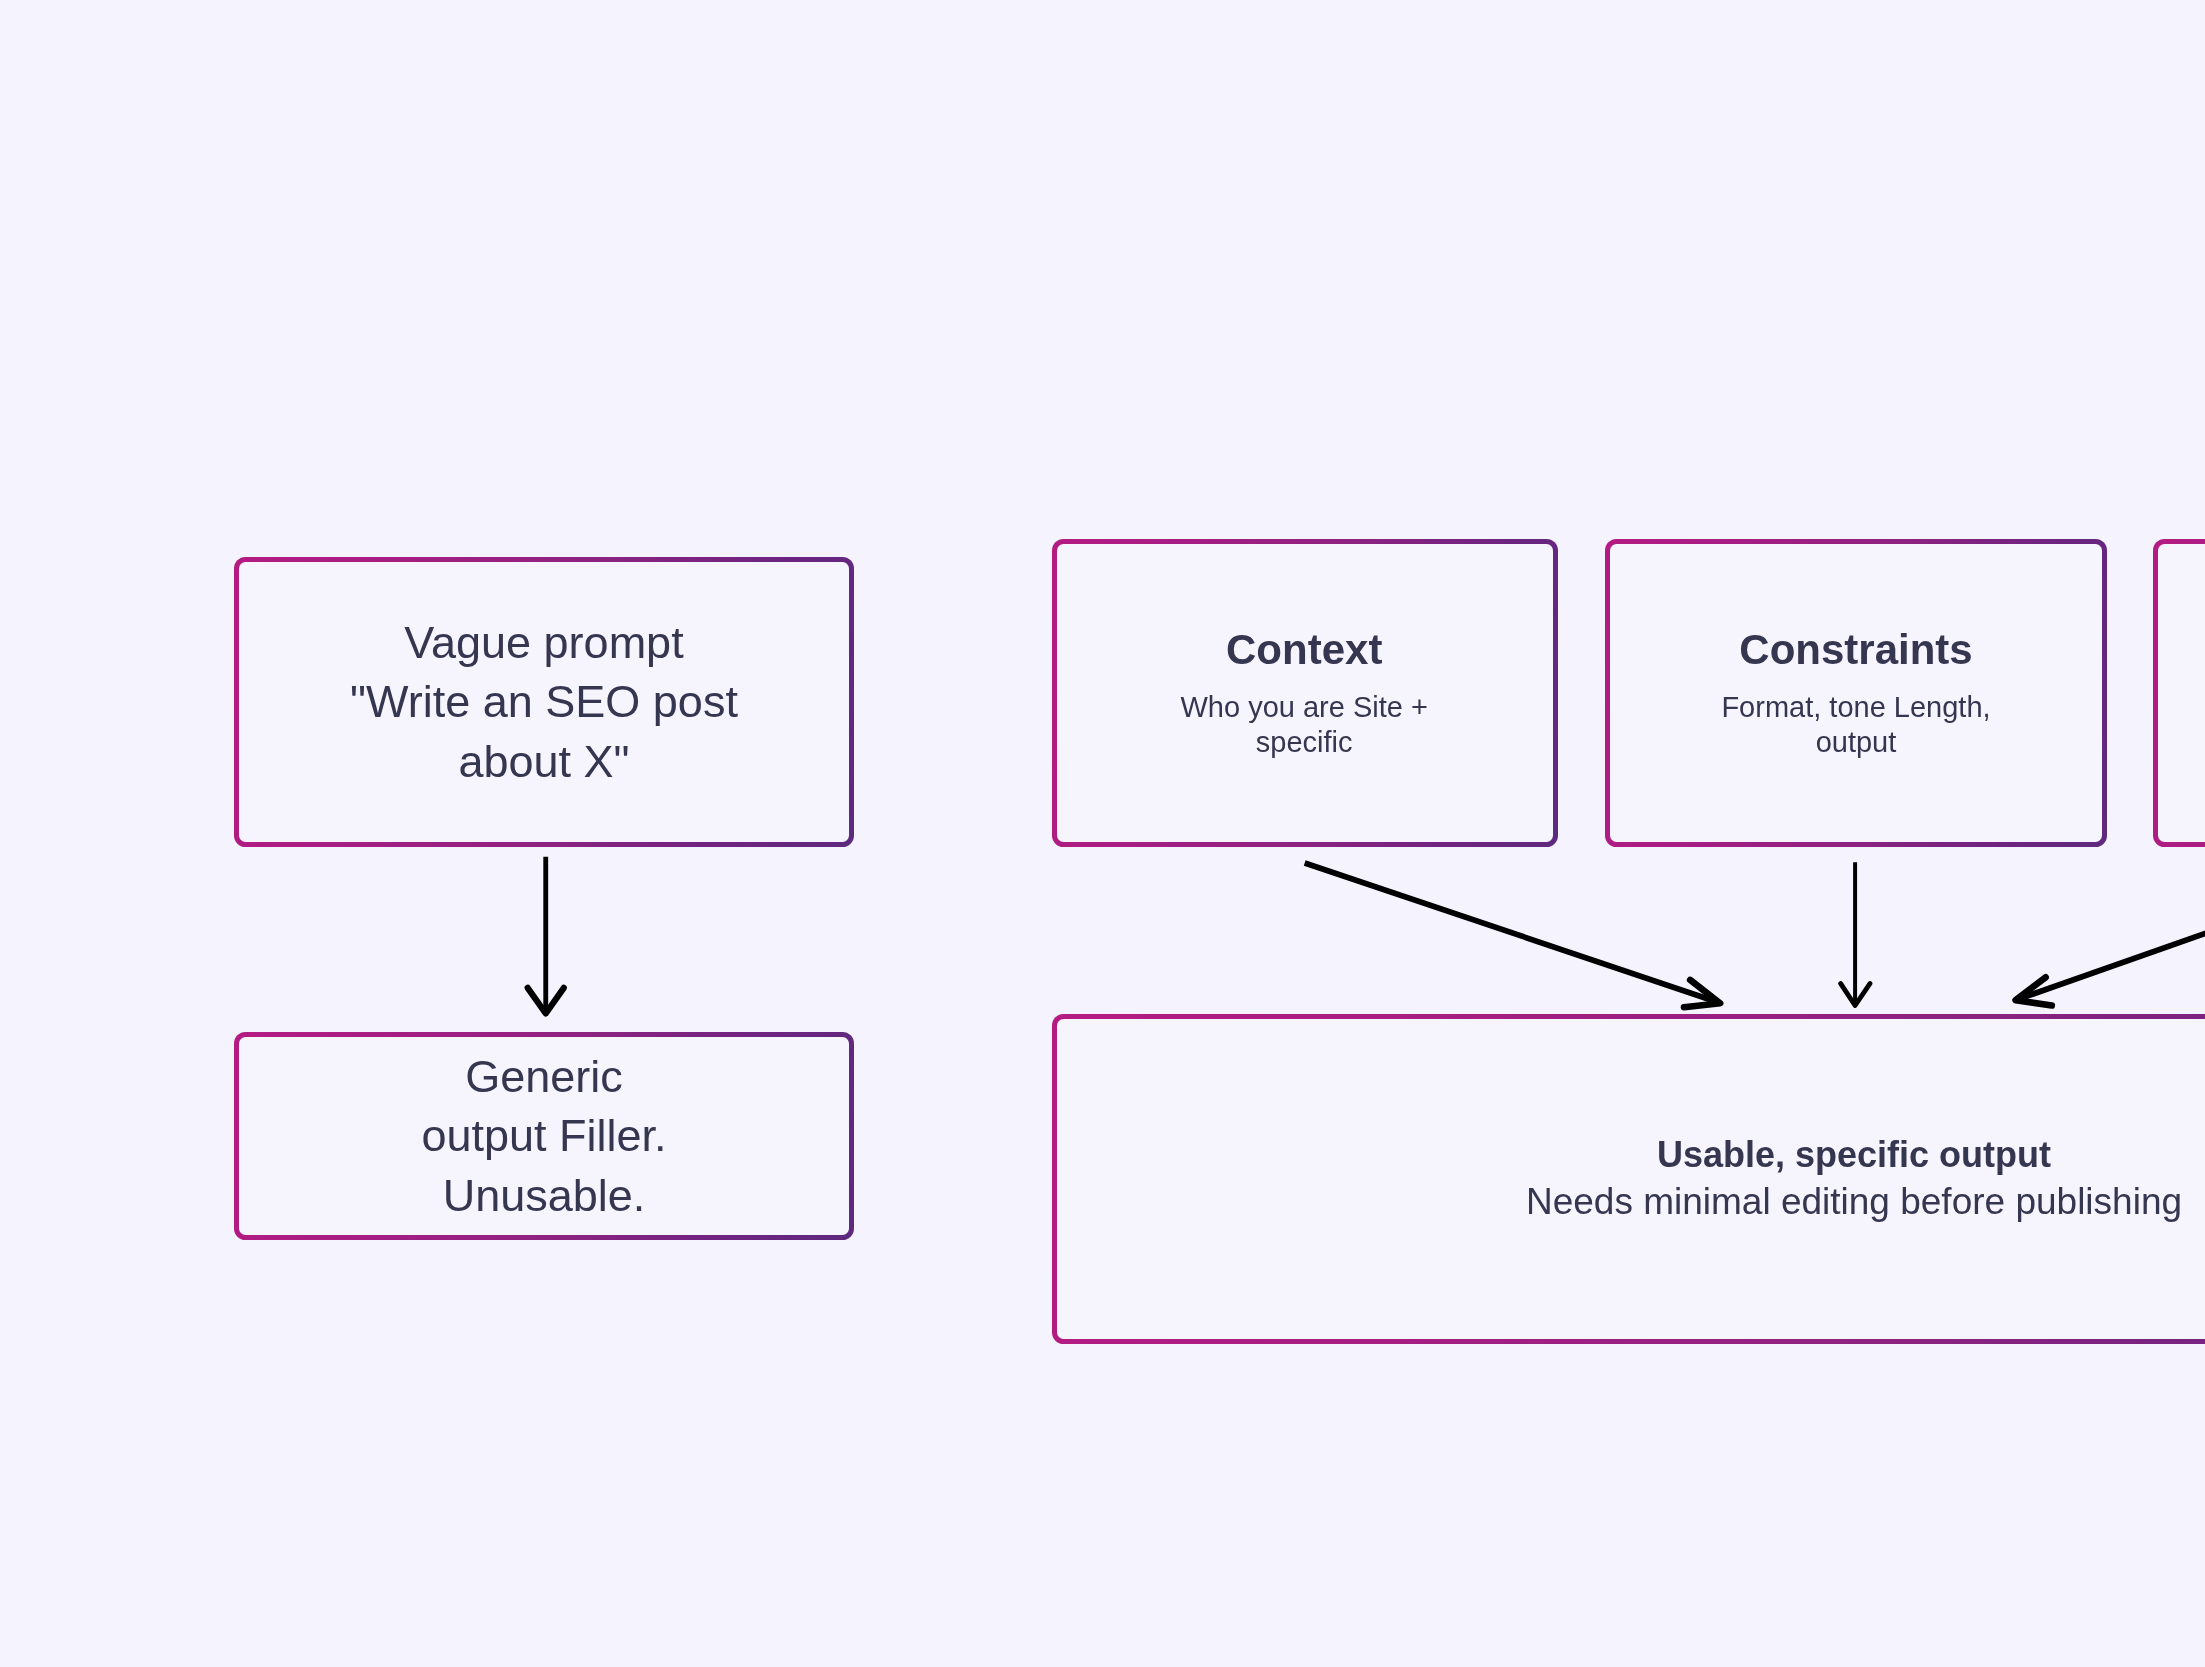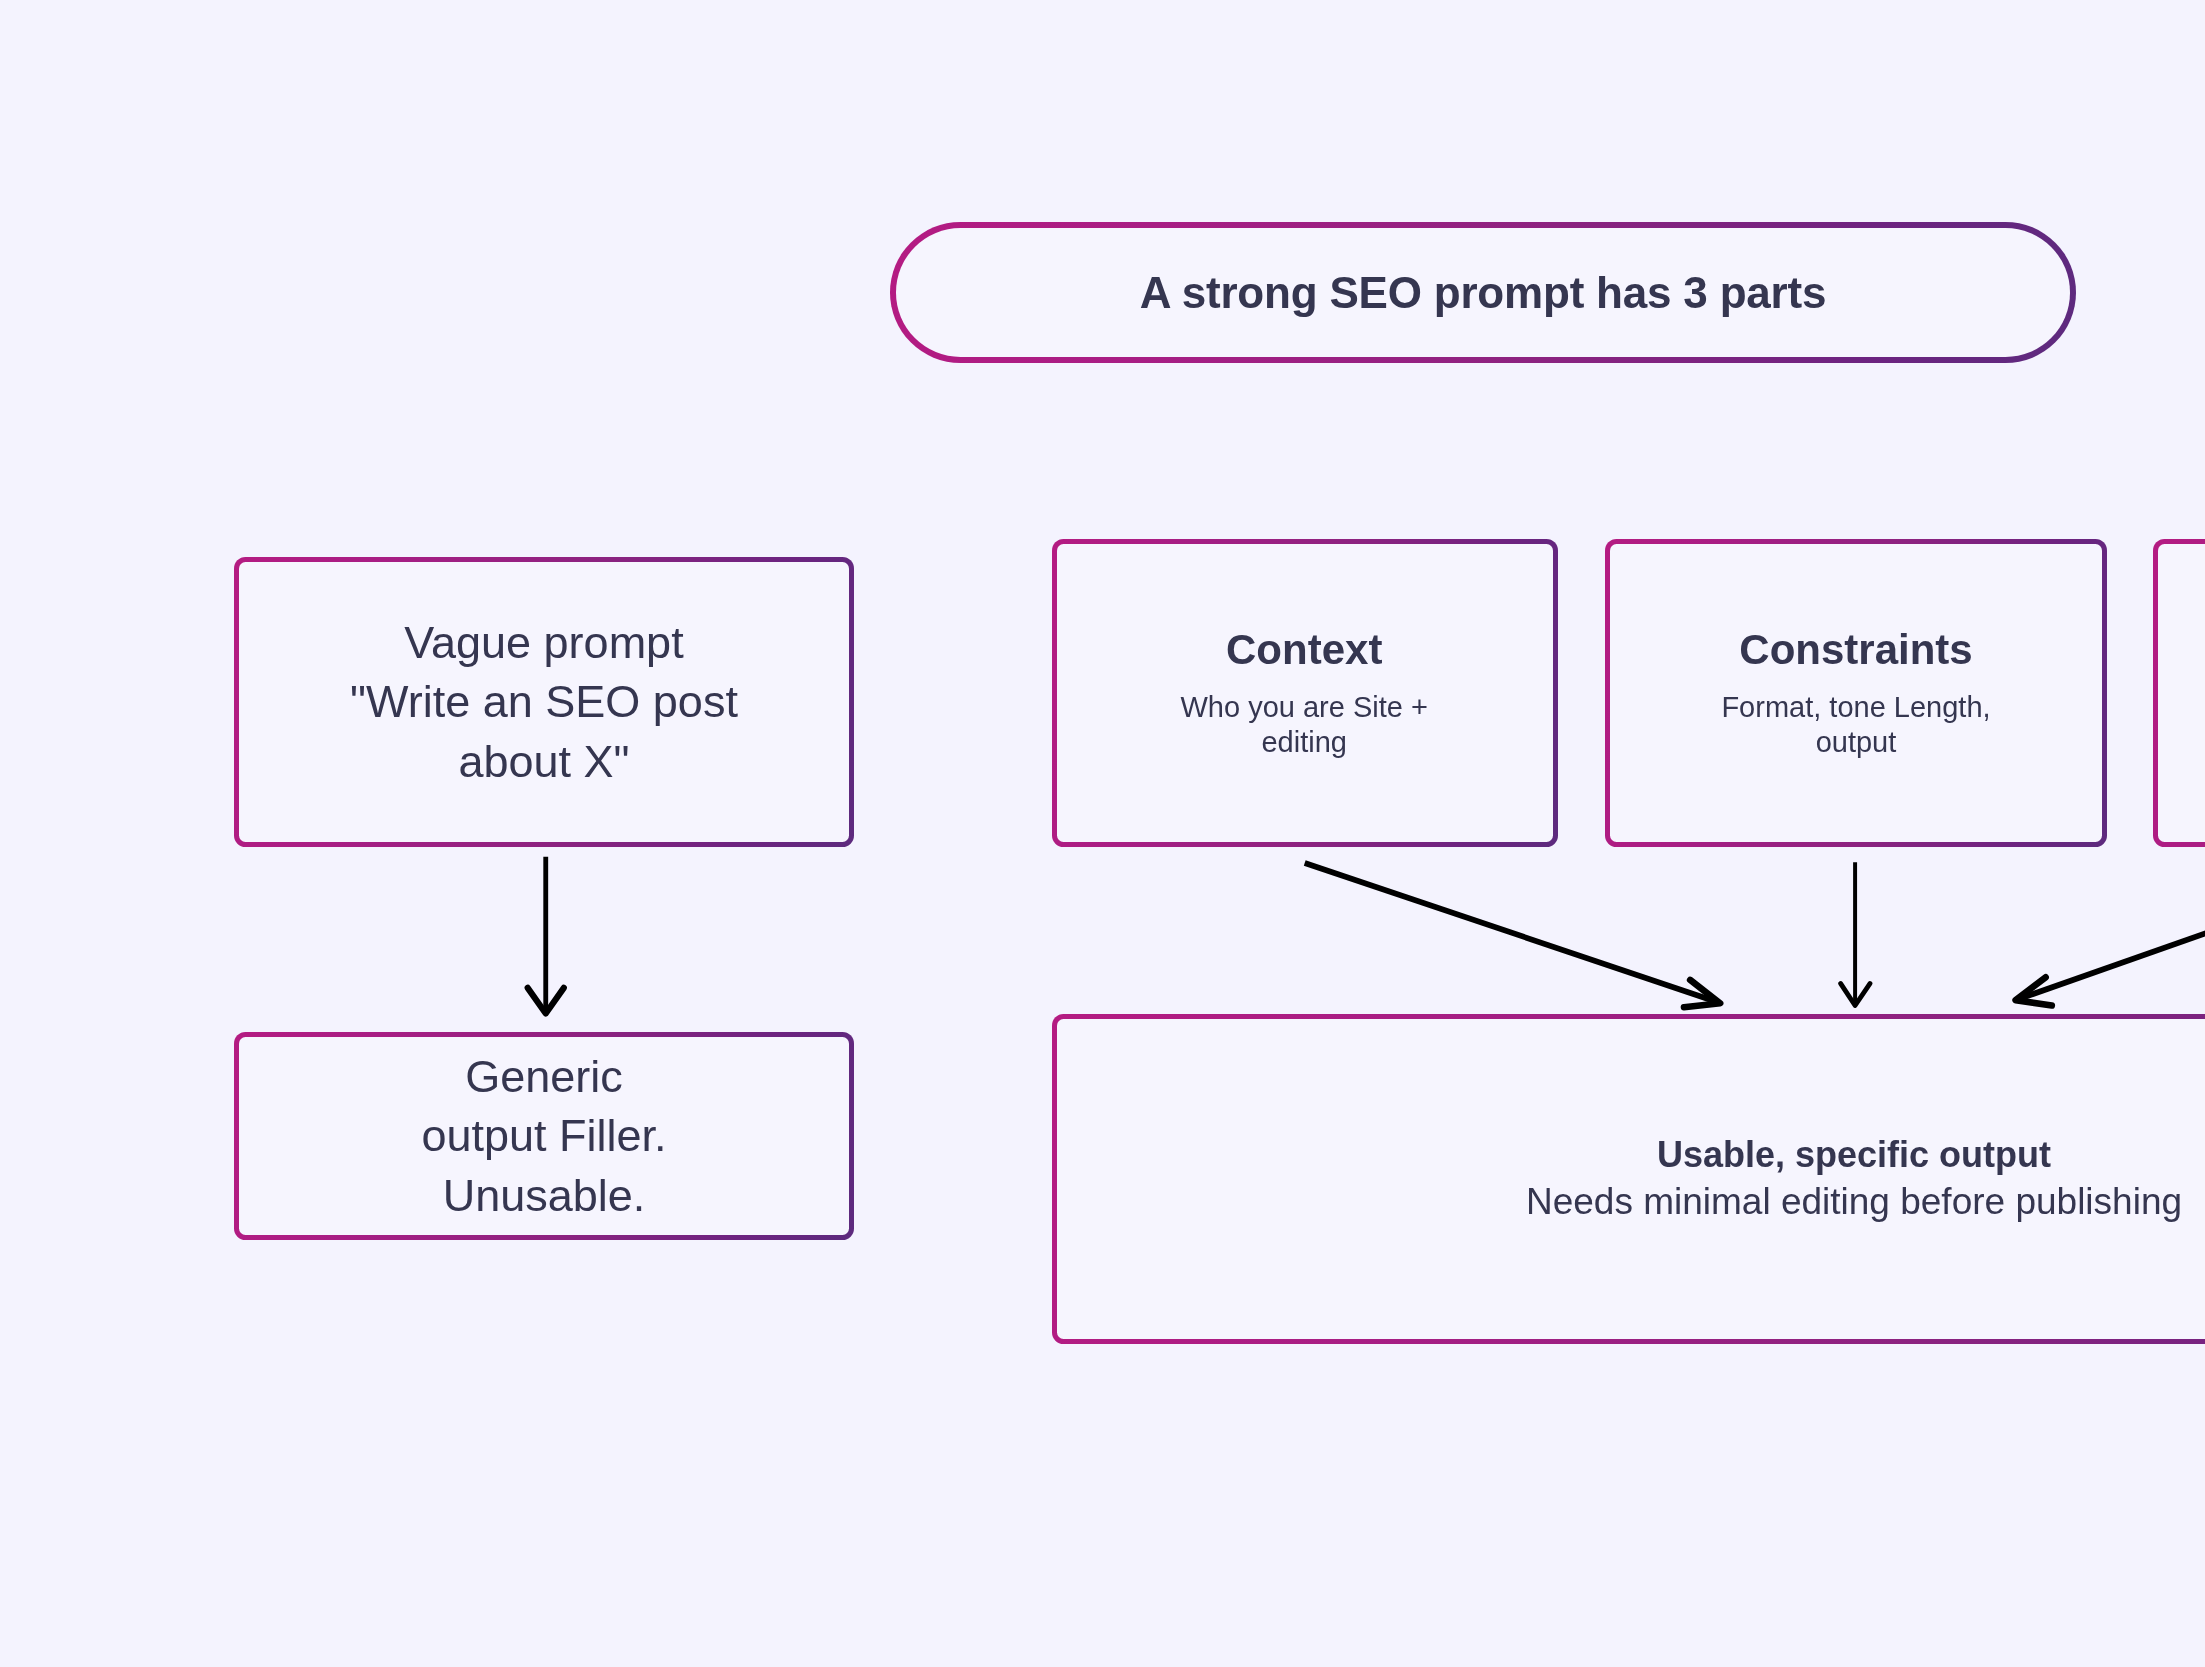--- a/index.html
+++ b/index.html
@@ -123,40 +123,37 @@
       <line x1="4206" y1="1955" x2="4206" y2="2272" stroke="#000000" stroke-width="9"></line>
       <polyline points="4173,2230 4206,2280 4240,2230" fill="none" stroke="#000000" stroke-width="11" stroke-linecap="round" stroke-linejoin="round"></polyline>
     </g>
 
     <g>
       <line x1="5502" y1="1940" x2="4578" y2="2265" stroke="#000000" stroke-width="13"></line>
       <polyline points="4638,2216 4570,2268 4652,2280" fill="none" stroke="#000000" stroke-width="15" stroke-linecap="round" stroke-linejoin="round"></polyline>
     </g>
   </svg>
 
-  <div class="node pill" id="header-node" style="background-image: linear-gradient(rgb(246, 245, 254), rgb(246, 245, 254)), linear-gradient(100deg, rgb(180, 27, 130) 0%, rgb(168, 29, 132) 22%, rgb(140, 34, 128) 55%, rgb(109, 35, 128) 82%, rgb(93, 42, 126) 100%);">
-    <div class="title" style="color: rgb(53, 54, 80);">A strong SEO prompt has 3 parts</div>
-  </div>
 
   <div class="node" id="vague-node" style="background-image: linear-gradient(rgb(246, 245, 254), rgb(246, 245, 254)), linear-gradient(100deg, rgb(180, 27, 130) 0%, rgb(168, 29, 132) 22%, rgb(140, 34, 128) 55%, rgb(109, 35, 128) 82%, rgb(93, 42, 126) 100%);">
     <div class="body" style="color: rgb(53, 54, 80);">Vague prompt
 "Write an SEO post
 about X"</div>
   </div>
 
   <div class="node" id="generic-node" style="background-image: linear-gradient(rgb(246, 245, 254), rgb(246, 245, 254)), linear-gradient(100deg, rgb(180, 27, 130) 0%, rgb(168, 29, 132) 22%, rgb(140, 34, 128) 55%, rgb(109, 35, 128) 82%, rgb(93, 42, 126) 100%);">
     <div class="body" style="color: rgb(53, 54, 80);">Generic
 output Filler.
 Unusable.</div>
   </div>
 
   <div class="node part-node" id="context-node" style="background-image: linear-gradient(rgb(246, 245, 254), rgb(246, 245, 254)), linear-gradient(100deg, rgb(180, 27, 130) 0%, rgb(168, 29, 132) 22%, rgb(140, 34, 128) 55%, rgb(109, 35, 128) 82%, rgb(93, 42, 126) 100%);">
     <div class="title" style="color: rgb(53, 54, 80);">Context</div>
     <div class="sub" style="color: rgb(53, 54, 80);">Who you are Site +
-editing</div>
+specific</div>
   </div>
 
   <div class="node part-node" id="constraints-node" style="background-image: linear-gradient(rgb(246, 245, 254), rgb(246, 245, 254)), linear-gradient(100deg, rgb(180, 27, 130) 0%, rgb(168, 29, 132) 22%, rgb(140, 34, 128) 55%, rgb(109, 35, 128) 82%, rgb(93, 42, 126) 100%);">
     <div class="title" style="color: rgb(53, 54, 80);">Constraints</div>
     <div class="sub" style="color: rgb(53, 54, 80);">Format, tone Length,
 output</div>
   </div>
 
   <div class="node part-node" id="objective-node" style="background-image: linear-gradient(rgb(246, 245, 254), rgb(246, 245, 254)), linear-gradient(100deg, rgb(180, 27, 130) 0%, rgb(168, 29, 132) 22%, rgb(140, 34, 128) 55%, rgb(109, 35, 128) 82%, rgb(93, 42, 126) 100%);">
     

